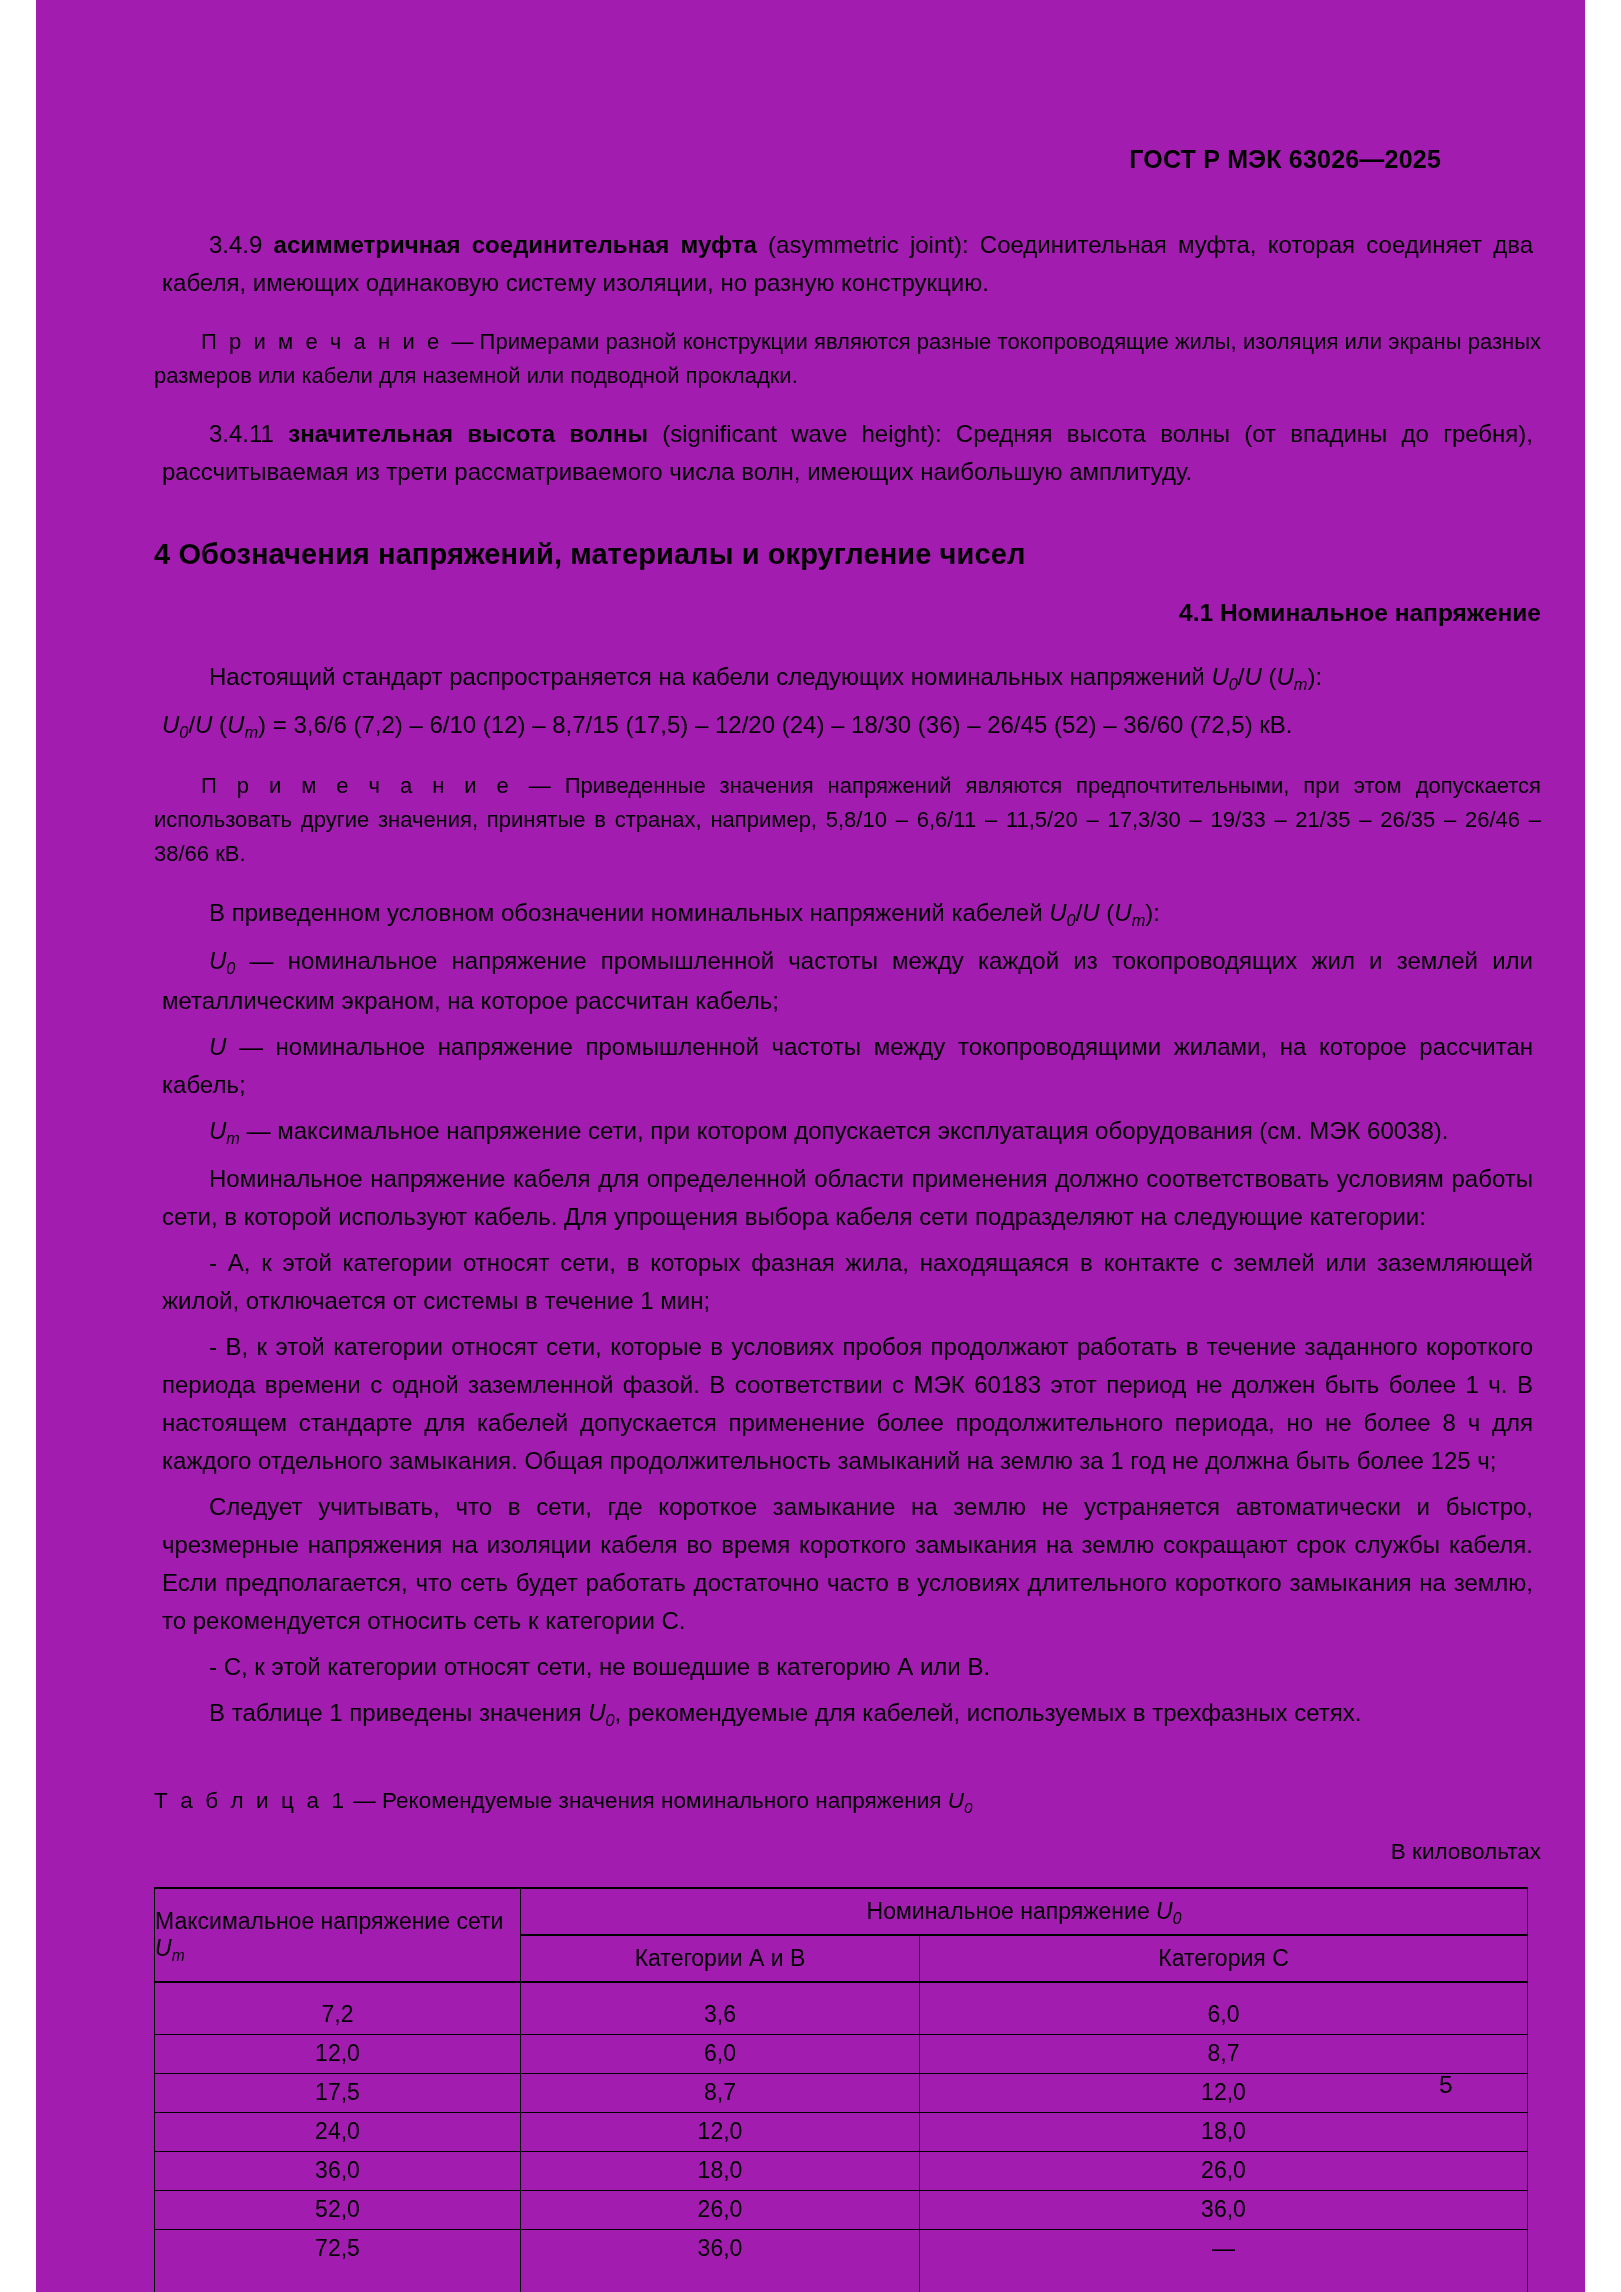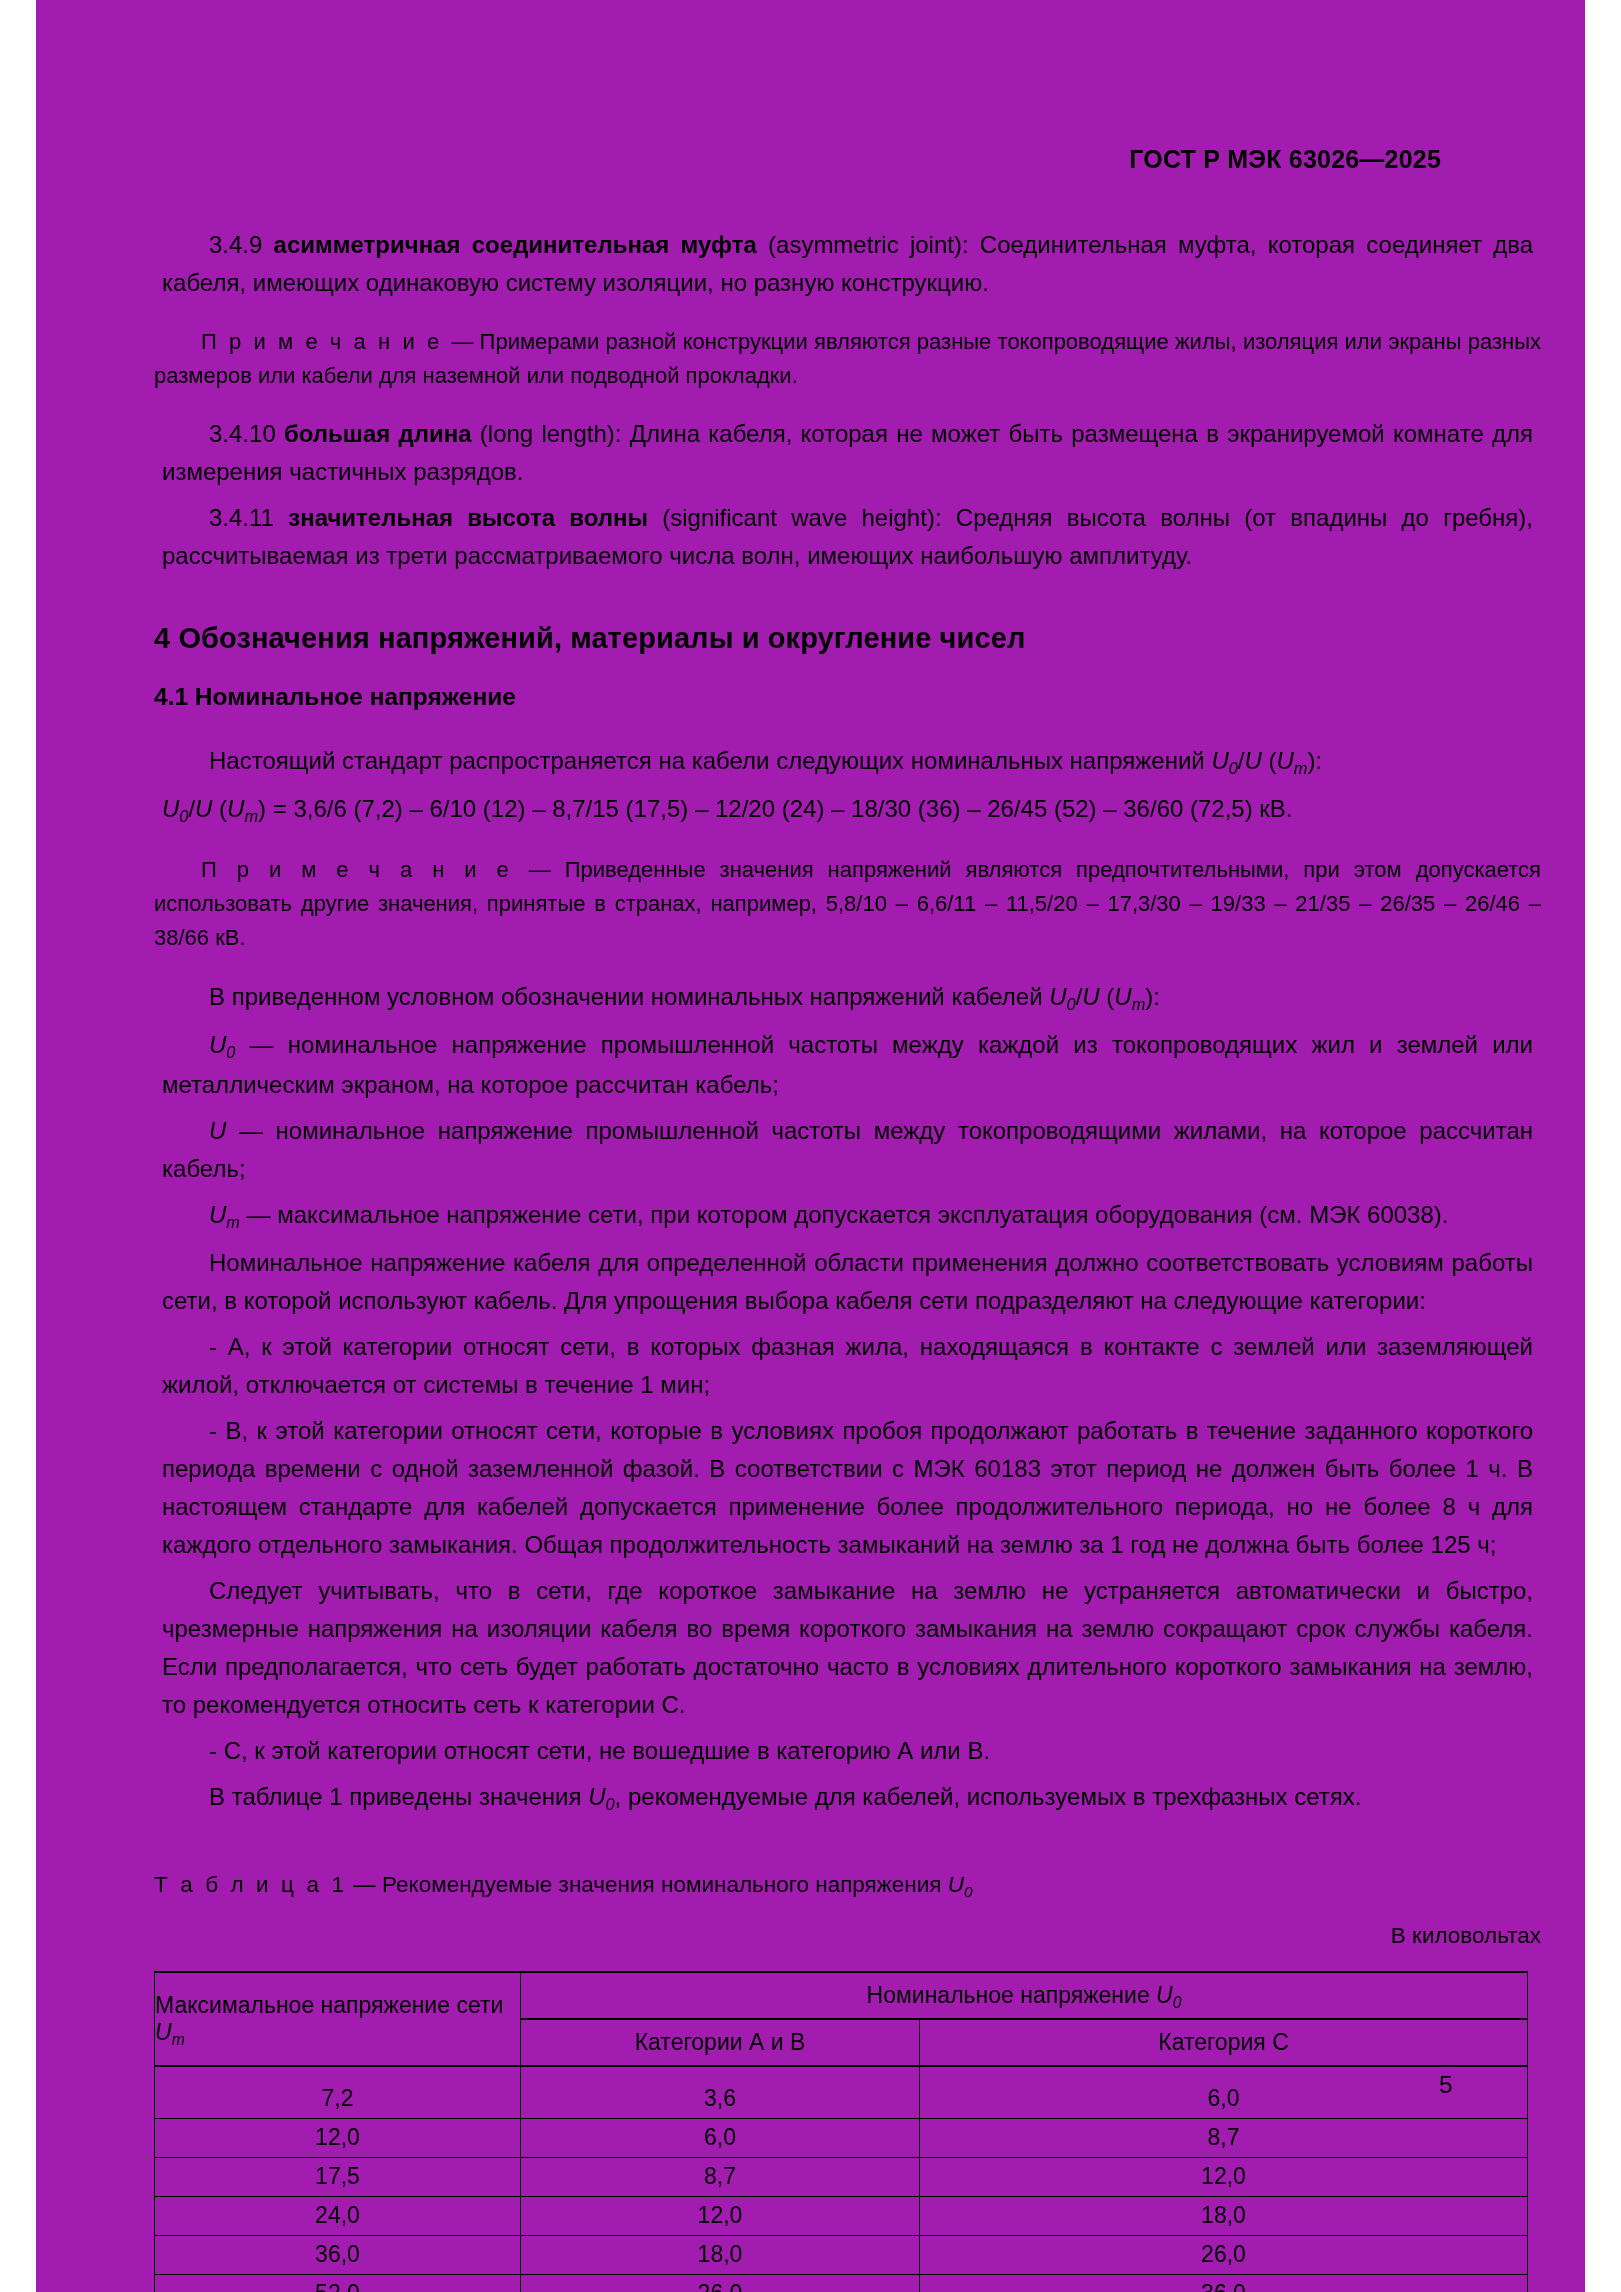--- a/index.html
+++ b/index.html
@@ -85,20 +85,21 @@
     font-size: 29px;
     font-weight: bold;
     text-indent: 0;
     letter-spacing: 0.1px;
   }
   h3.subsection-title {
     margin: 0;
     font-size: 24.5px;
     font-weight: bold;
     text-indent: 0;
+    text-align: right;
   }
 
   
   .table-caption {
     font-size: 22.5px;
     line-height: 31px;
     margin: 0;
   }
   .table-caption .tbl-word {
     letter-spacing: 3.1px;
@@ -174,21 +175,20 @@
   <div class="content">
 
     <p class="indent"><span>3.4.9 </span><b>асимметричная соединительная муфта</b><span> (asymmetric joint)</span><span>: Соединительная муфта, кото­рая соединяет два кабеля, имеющих одинаковую систему изоляции, но разную конструкцию.</span></p>
 
     <div class="spacer-sm"></div>
 
     <p class="note indent"><span class="note-label">П р и м е ч а н и е </span><span> — Примерами разной конструкции являются разные токопроводящие жилы, изоляция или экраны разных размеров или кабели для наземной или подводной прокладки.</span></p>
 
     <div class="spacer-sm"></div>
 
-    <p class="indent"><span>3.4.10 </span><b>большая длина</b><span> (long length)</span><span>: Длина кабеля, которая не может быть размещена в экранируе­мой комнате для измерения частичных разрядов.</span></p>
 
     <p class="indent"><span>3.4.11 </span><b>значительная высота волны</b><span> (significant wave height)</span><span>: Средняя высота волны (от впадины до гребня), рассчитываемая из трети рассматриваемого числа волн, имеющих наибольшую амплитуду.</span></p>
 
     <div style="height:39px"></div>
 
     <h2 class="section-title">4 Обозначения напряжений, материалы и округление чисел</h2>
 
     <div style="height:27.4px"></div>
 
     <h3 class="subsection-title">4.1 Номинальное напряжение</h3>

